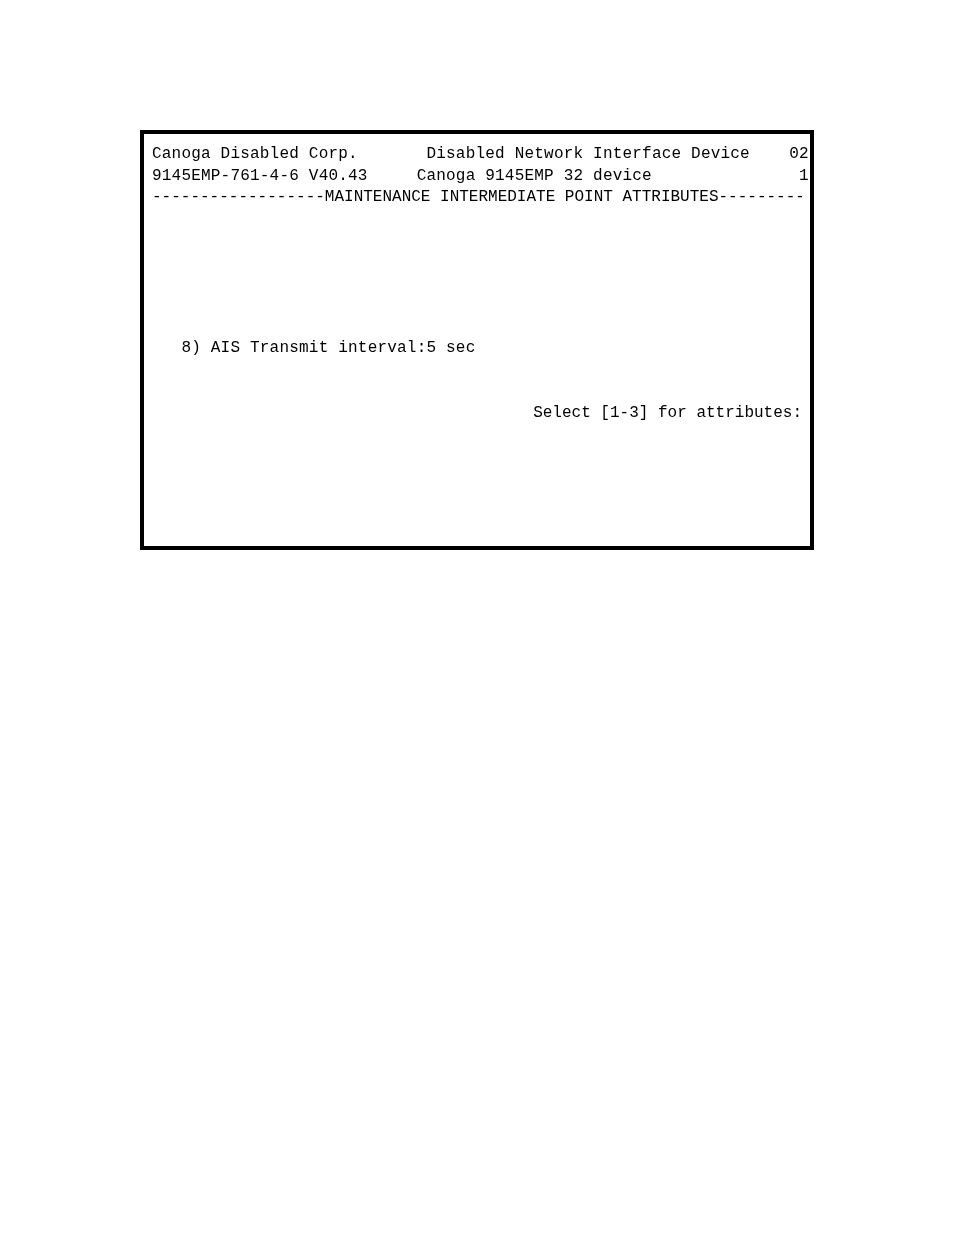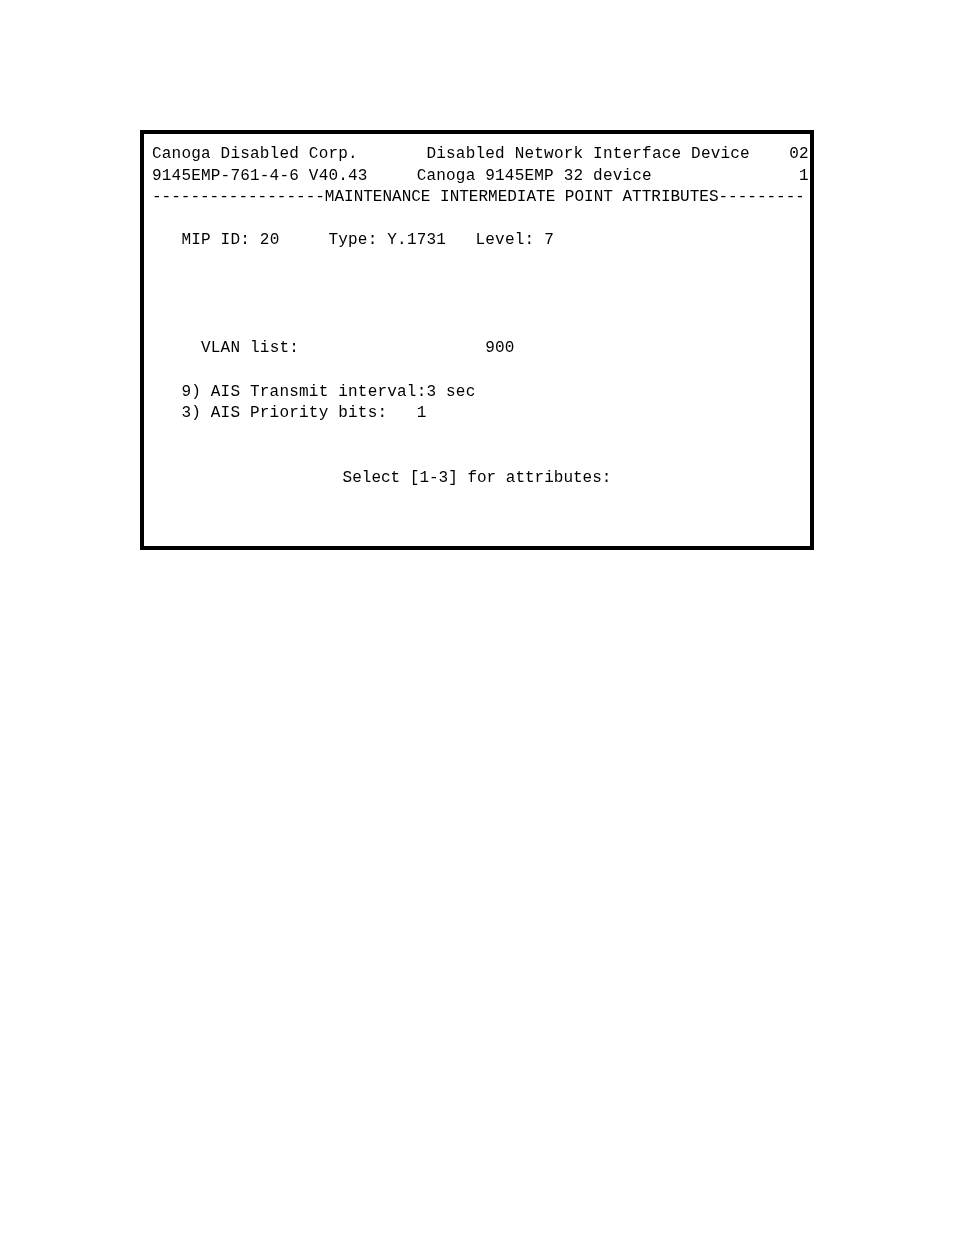--- a/index.html
+++ b/index.html
@@ -27,44 +27,41 @@
       line-height: 1.35;
       letter-spacing: 0.2px;
     }
     .divider-row {
       position: relative;
       line-height: 1.35;
       white-space: pre;
       overflow: hidden;
     }
     .center-text {
-      text-align: center;
+      text-align: right;
       white-space: pre;
       line-height: 1.35;
     }
     .blank {
       line-height: 1.35;
       height: 1.35em;
     }
   </style>
 </head>
 <body>
 
 <div class="terminal">
   <div class="line"><span>Canoga Disabled Corp.</span>       <span>Disabled Network Interface Device</span>    <span>02-JAN-2011</span></div>
   <div class="line"><span>9145EMP-761-4-6 V40.43</span>     <span>Canoga 9145EMP 32 device</span>               <span>11:20:59</span></div>
   <div class="divider-row">------------------MAINTENANCE INTERMEDIATE POINT ATTRIBUTES---------------------</div>
   <div class="blank"></div>
-  <div class="line">   <span>MIP ID:</span> <span>20</span>     <span>Type:</span> <span>Y.1731</span>   <span>Level:</span> <span>7</span></div>
   <div class="blank"></div>
   <div class="blank"></div>
   <div class="blank"></div>
   <div class="blank"></div>
-  <div class="line">     <span>VLAN list:</span>                   <span>900</span></div>
   <div class="blank"></div>
-  <div class="line">   <span>9) AIS Transmit interval:</span><span>3 sec</span></div>
-  <div class="line">   <span>3) AIS Priority bits:</span>   <span>1</span></div>
+  <div class="line">   <span>8) AIS Transmit interval:</span><span>5 sec</span></div>
   <div class="blank"></div>
   <div class="blank"></div>
   <div class="center-text">Select [1-3] for attributes:</div>
   <div class="blank"></div>
 
 </div>
 
 </body></html>

